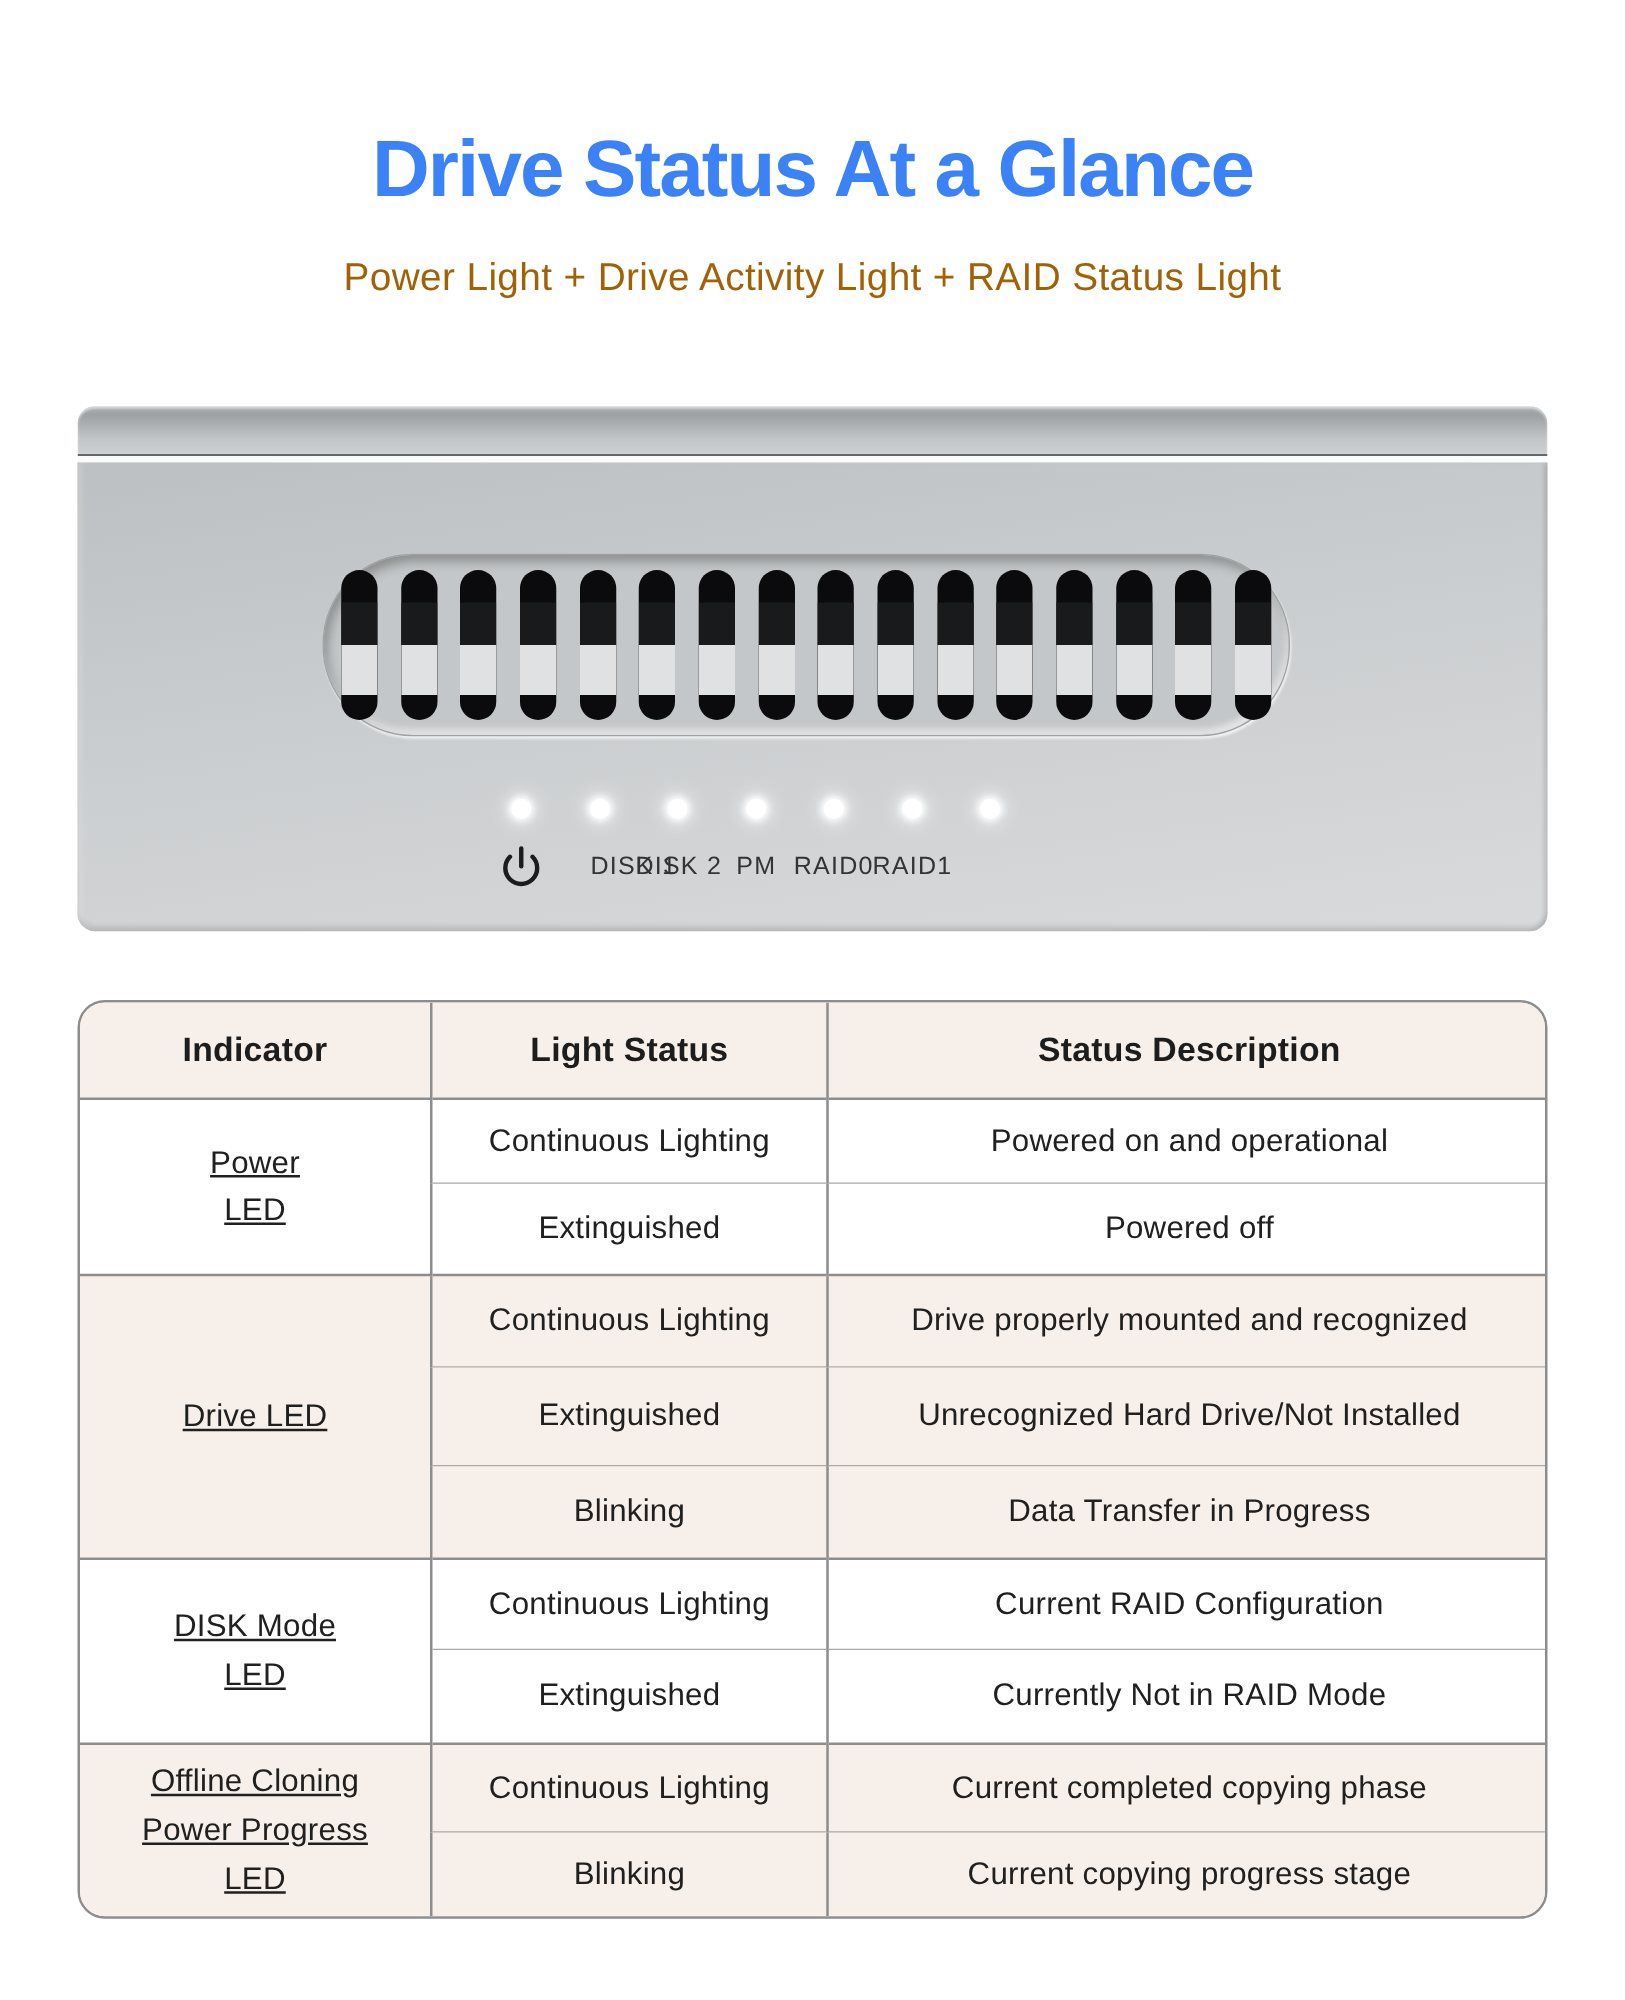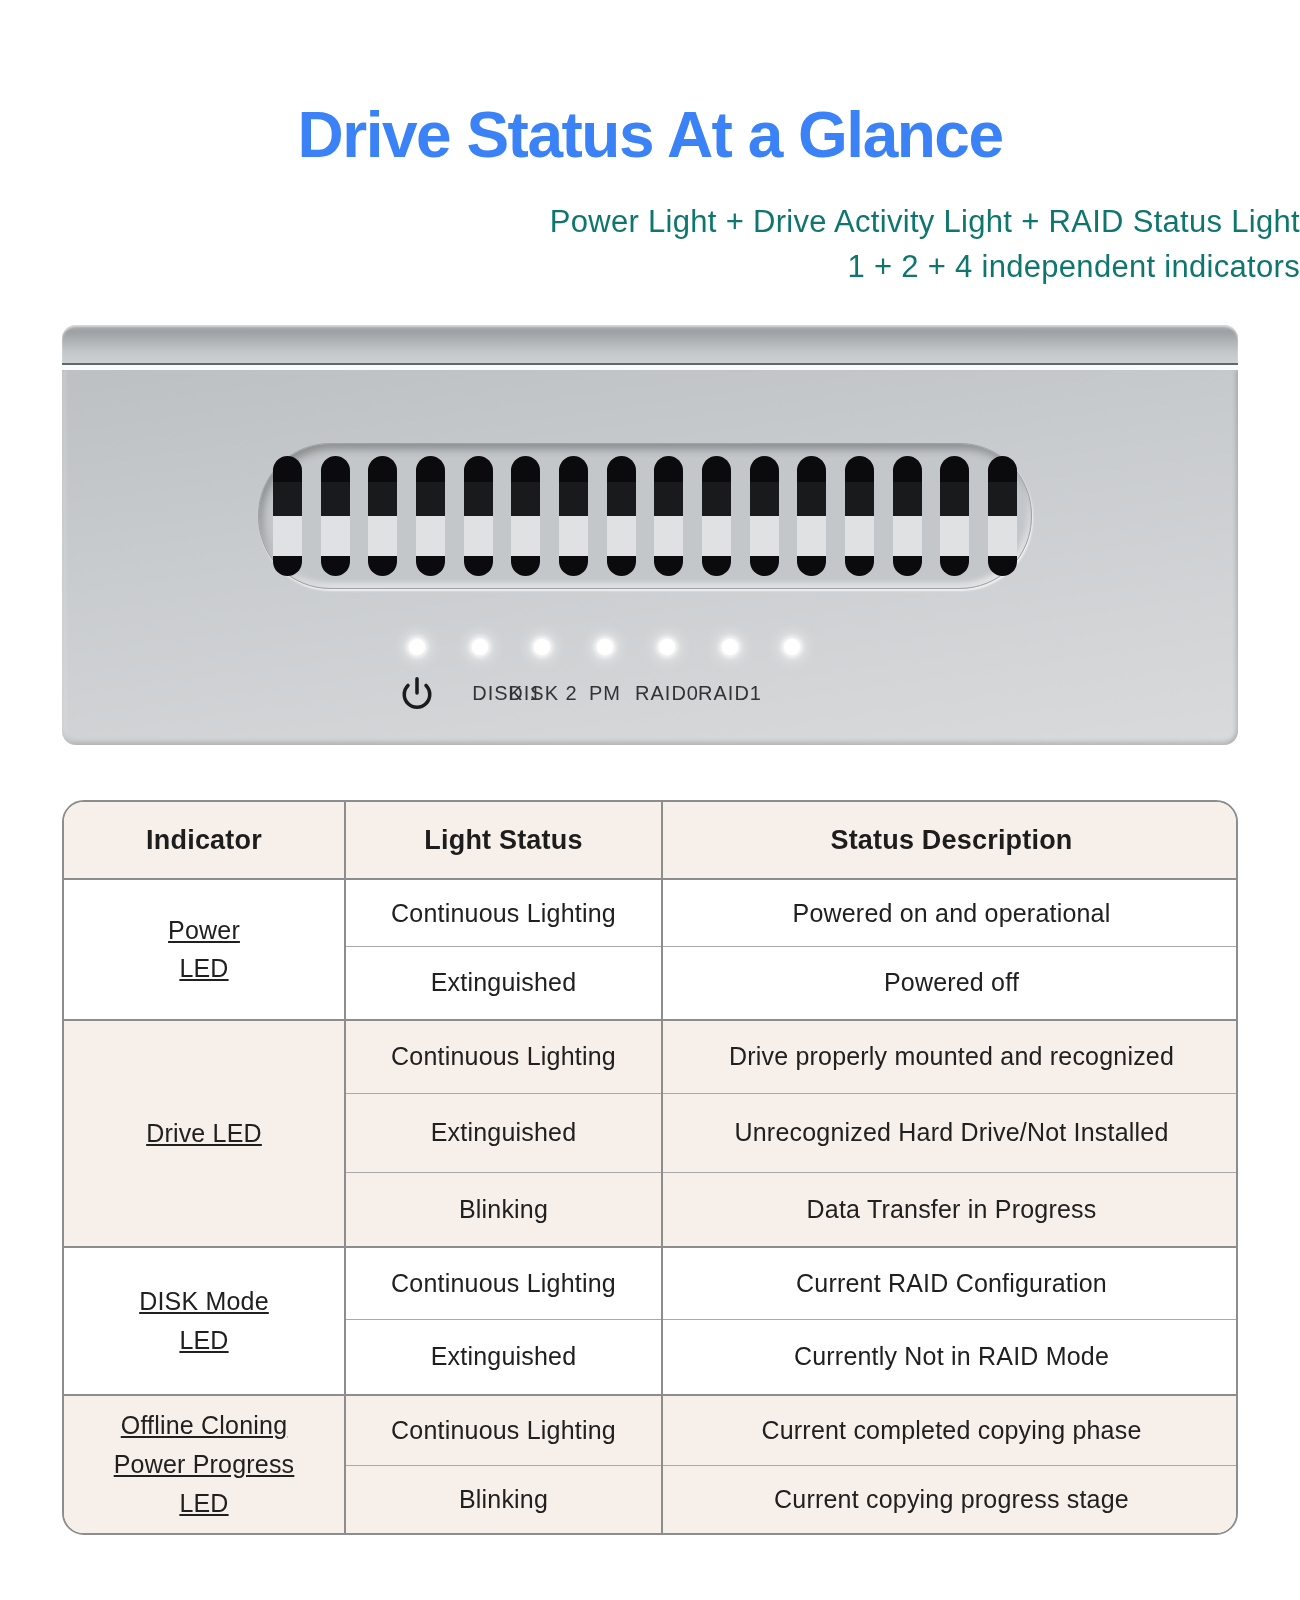--- a/index.html
+++ b/index.html
@@ -6,22 +6,22 @@
   .canvas{
     position:relative;width:1300px;height:1600px;margin:0 auto;overflow:hidden;
     background:#ffffff;font-family:"Liberation Sans","DejaVu Sans",sans-serif;
   }
   
   .page-title{
     position:absolute;left:0;top:100px;width:100%;text-align:center;
     font-size:64px;font-weight:800;letter-spacing:-1.5px;color:#3b82f6;line-height:1.1;
   }
   .page-sub{
-    position:absolute;left:0;width:100%;text-align:right;
-    font-size:31px;color:#0f766e;letter-spacing:.3px;line-height:1.4;
+    position:absolute;left:0;width:100%;text-align:center;
+    font-size:31px;color:#a16207;letter-spacing:.3px;line-height:1.4;
   }
   .sub1{top:200px;}
   .sub2{top:245px;}
 
   
   .device{
     position:absolute;left:62px;top:325px;width:1176px;height:420px;
   }
   .device-lid{
     position:absolute;top:0;left:0;right:0;height:38px;
@@ -101,21 +101,20 @@
   tr.h73{height:73px;} tr.h77{height:77px;} tr.h74{height:74px;}
   tr.h71{height:71px;} tr.h70{height:70px;}
 </style>
 </head>
 <body>
 
 <div class="canvas">
 
   <div class="page-title">Drive Status At a Glance</div>
   <div class="page-sub sub1">Power Light + Drive Activity Light + RAID Status Light</div>
-  <div class="page-sub sub2">1 + 2 + 4 independent indicators</div>
 
   <div class="device">
     <div class="device-lid"></div>
     <div class="device-shine"></div>
     <div class="device-body">
       <div class="vent">
         <div class="vent-slots">
             <div class="slot"></div>
             <div class="slot"></div>
             <div class="slot"></div>

